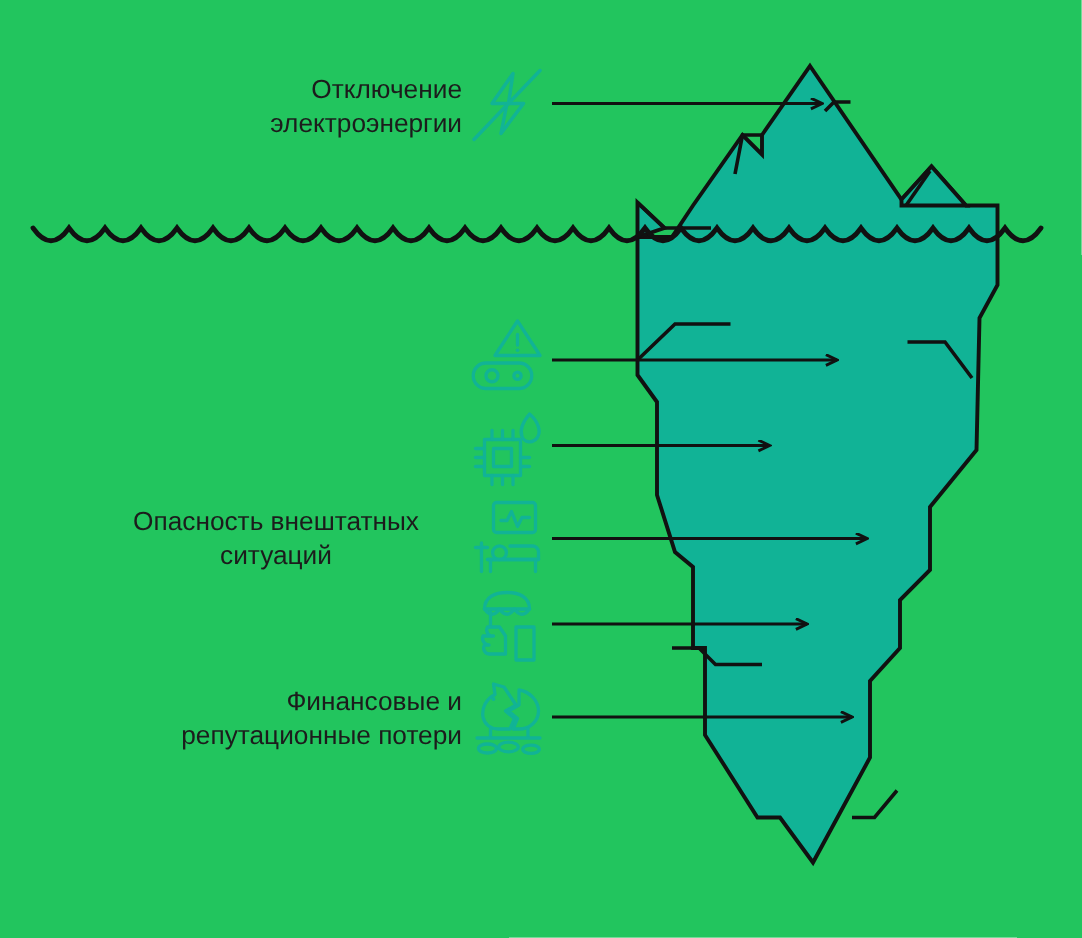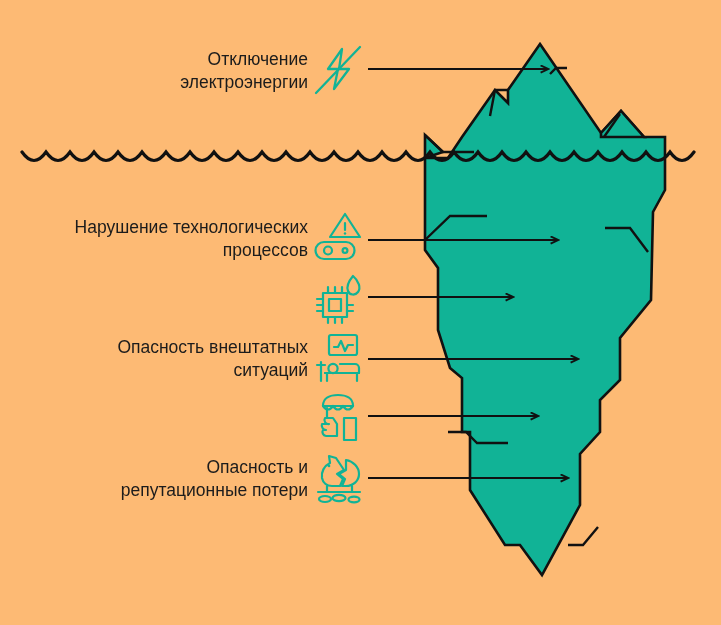--- a/index.html
+++ b/index.html
@@ -10,21 +10,21 @@
   body {
     width: 721px;
     height: 625px;
     font-family: "Liberation Sans", sans-serif;
     overflow: hidden;
   }
   #canvas {
     position: relative;
     width: 721px;
     height: 625px;
-    background: #fdba74;
+    background: #22c55e;
   }
   #figure {
     position: absolute;
     left: 0;
     top: 0;
     width: 721px;
     height: 625px;
   }
   .label-text {
     position: absolute;
@@ -184,24 +184,22 @@
       <line x1="6" y1="40" x2="48" y2="40"></line>
       <ellipse cx="13" cy="47" rx="6" ry="3"></ellipse>
       <ellipse cx="27" cy="46" rx="6.5" ry="3.2"></ellipse>
       <ellipse cx="42" cy="47.5" rx="5.5" ry="2.8"></ellipse>
     </g>
   </svg>
 
   <div class="label-text" style="left:168px; top:48px; width:140px;">Отключение
 электроэнергии</div>
 
-  <div class="label-text" style="left:20px; top:216px; width:288px;">Нарушение технологических
-процессов</div>
-
-
-  <div class="label-text" style="left:60px; top:336px; width:248px;">Опасность внештатных
+
+
+  <div class="label-text" style="left:60px; top:336px; width:248px;text-align:center;">Опасность внештатных
 ситуаций</div>
 
 
-  <div class="label-text" style="left:80px; top:456px; width:228px;">Опасность и
+  <div class="label-text" style="left:80px; top:456px; width:228px;">Финансовые и
 репутационные потери</div>
 
 </div>
 
 </body></html>

